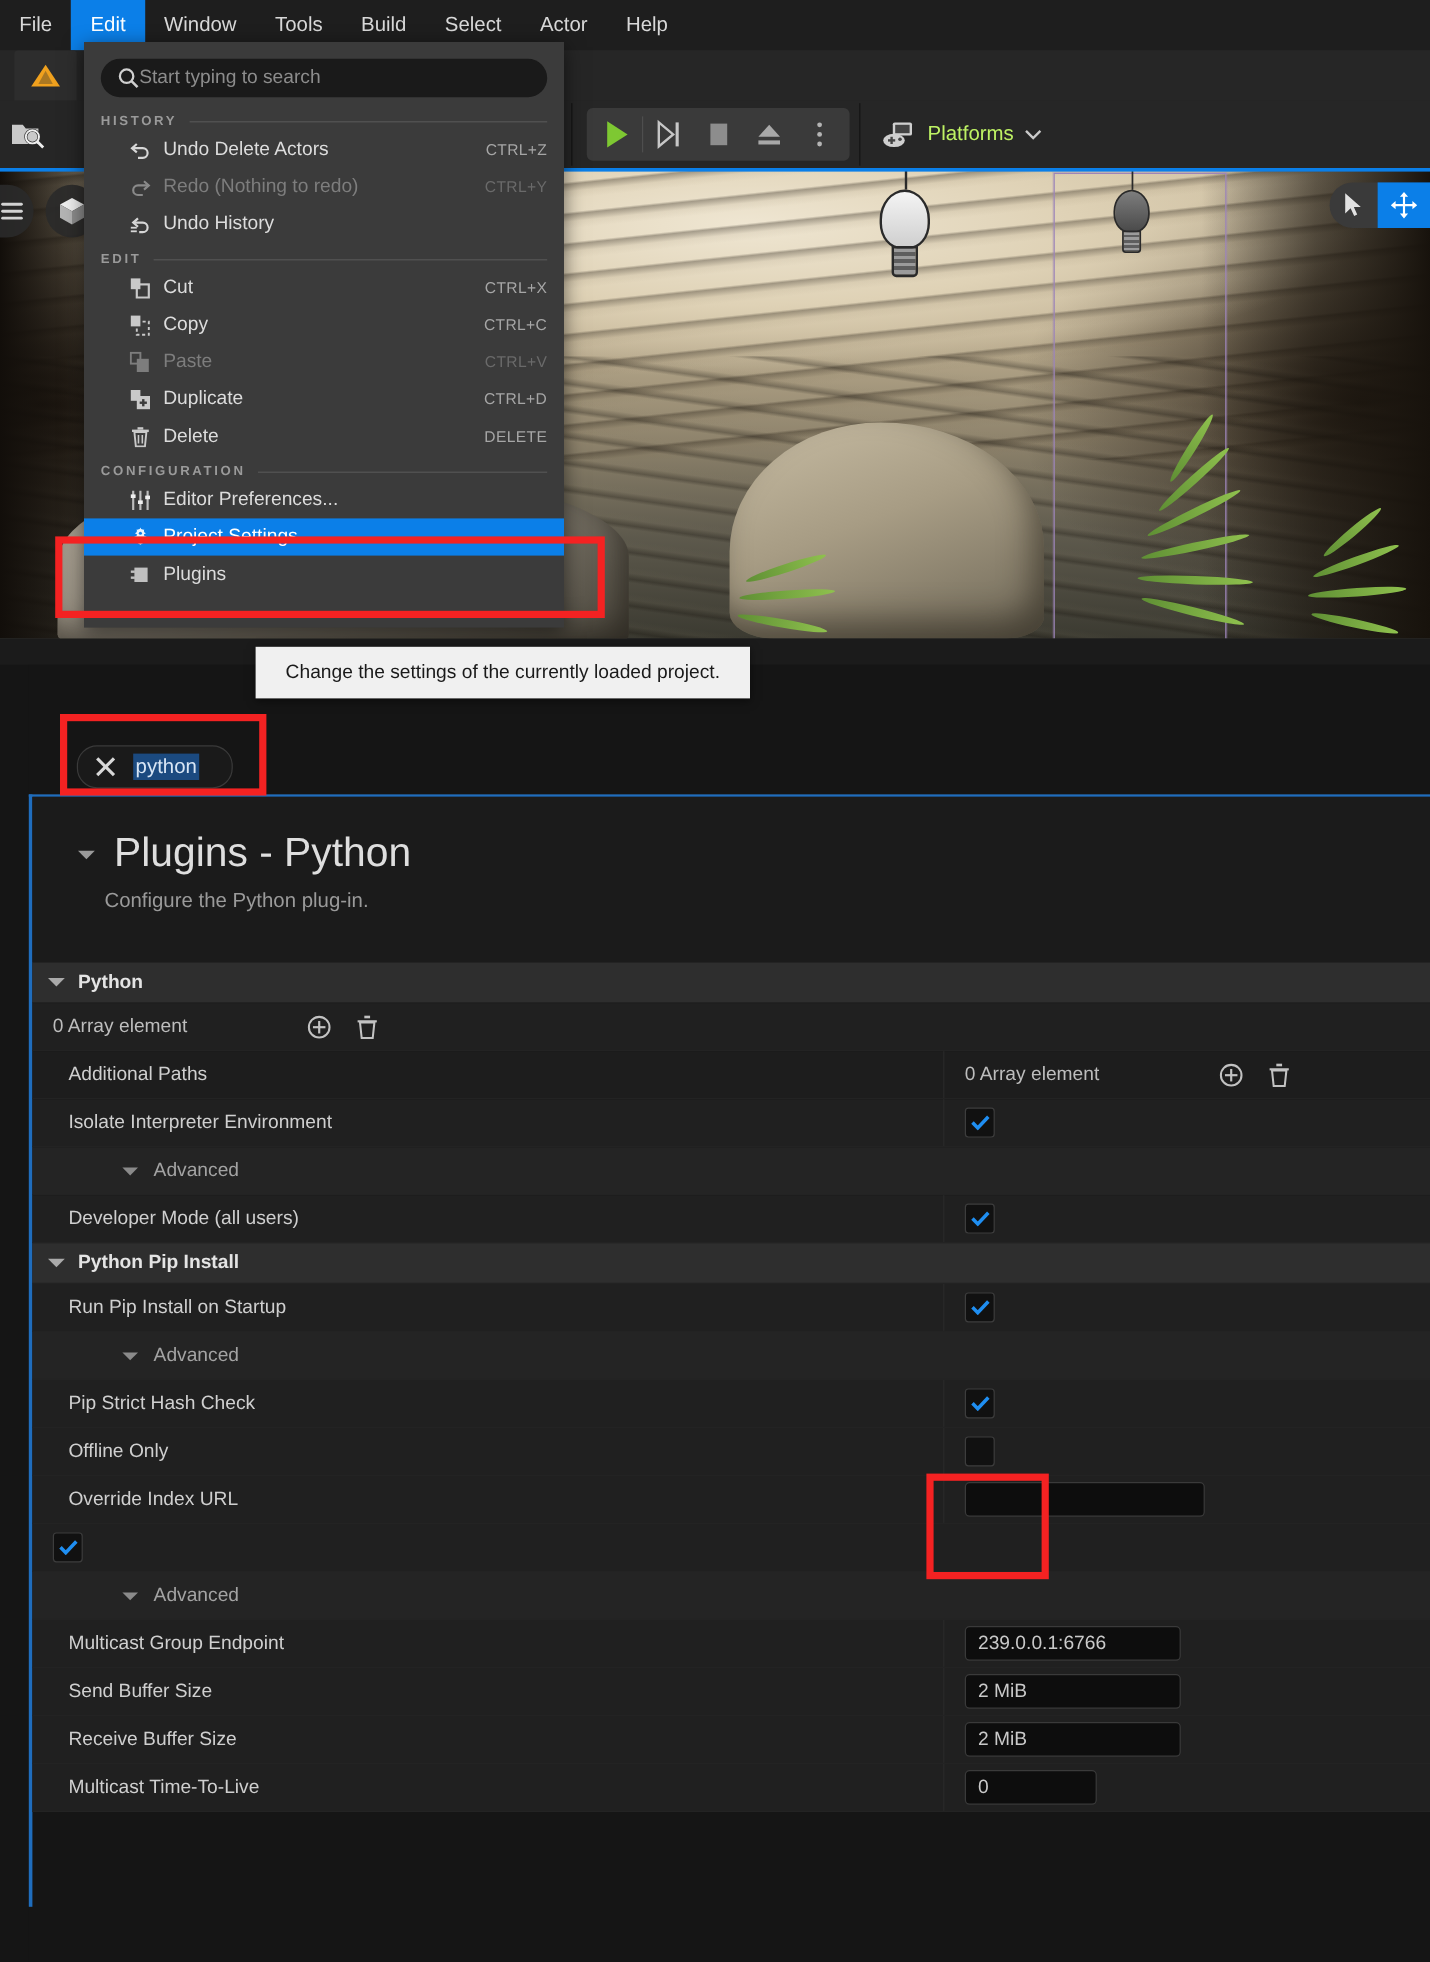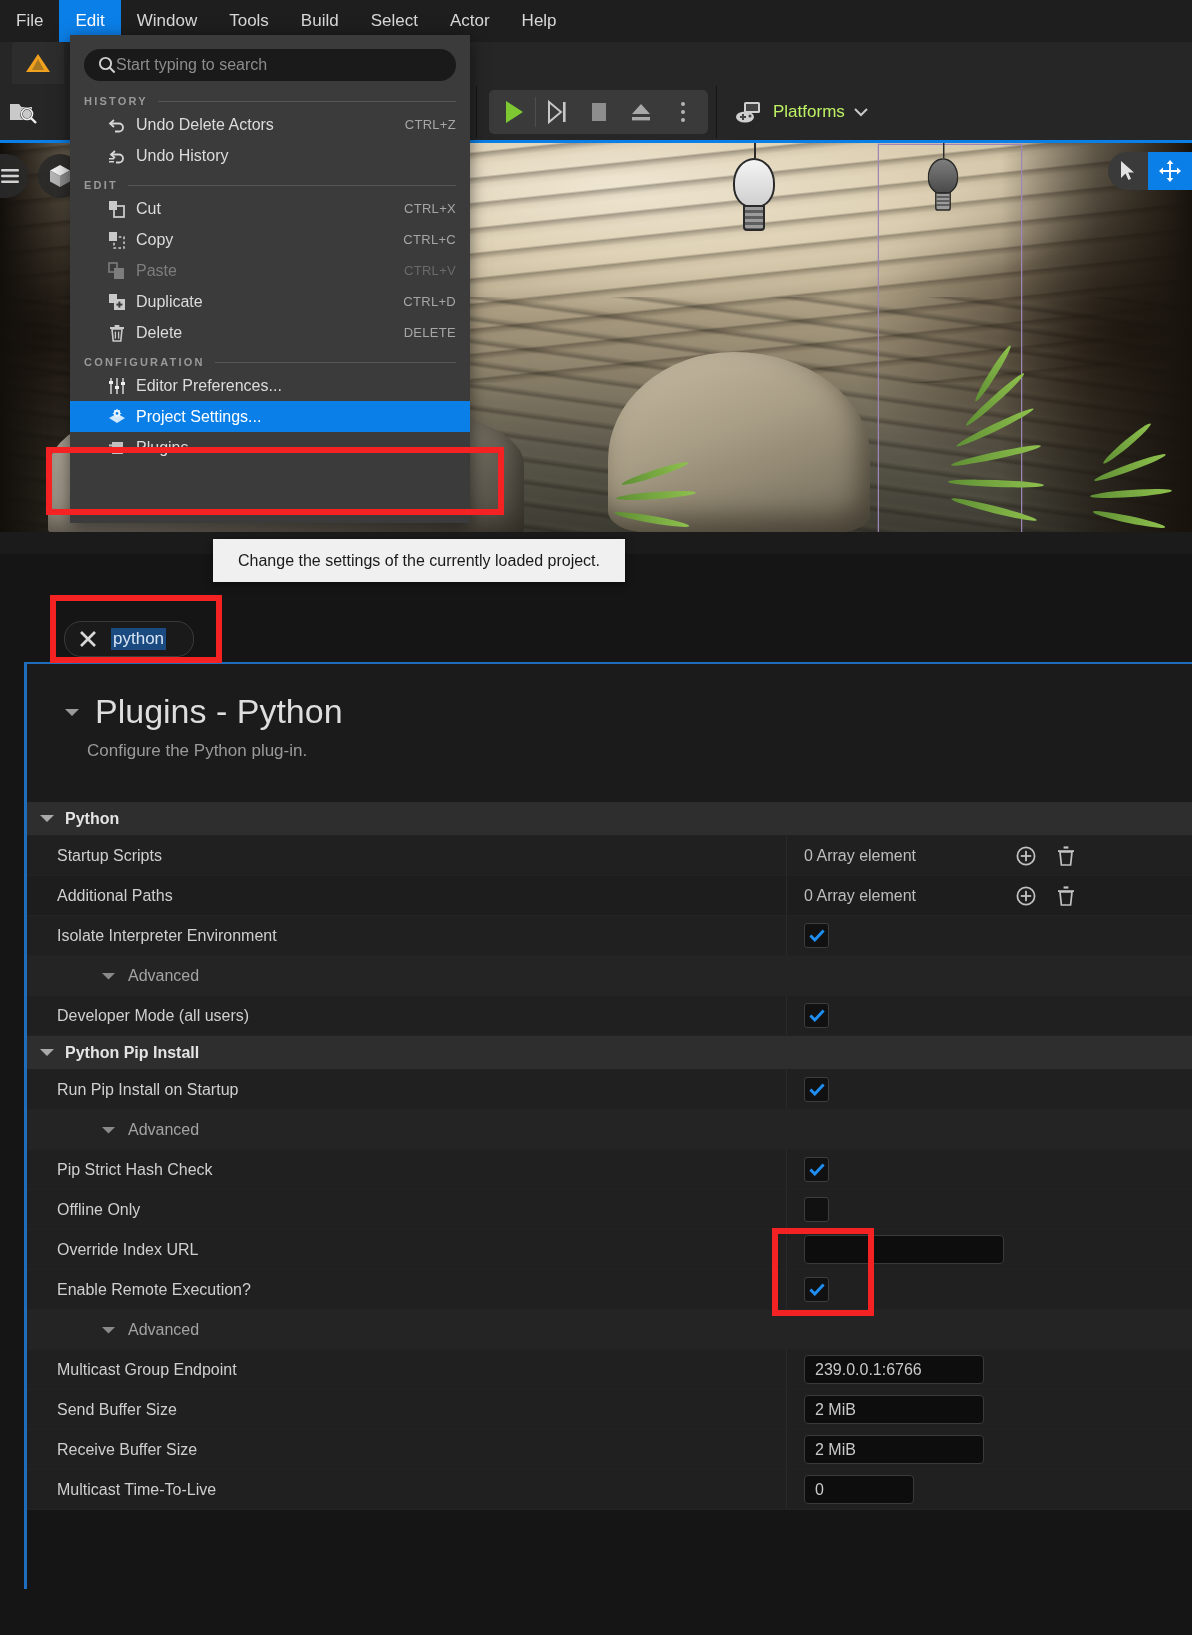--- a/index.html
+++ b/index.html
@@ -482,20 +482,30 @@
     <div class="mi">
       <span class="ic">
         <svg width="18" height="16" viewBox="0 0 18 16">
             <path d="M6 3 L2 6.5 L6 10" fill="none" stroke="#d6d6d6" stroke-width="1.8"></path>
             <path d="M2.6 6.5 H11 a4 4 0 0 1 0 8 H7" fill="none" stroke="#d6d6d6" stroke-width="1.8"></path>
           </svg>
       </span>
       <span class="txt">Undo Delete Actors</span>
       <span class="sc">CTRL+Z</span>
     </div>
+    <div class="mi disabled">
+      <span class="ic">
+        <svg width="18" height="16" viewBox="0 0 18 16">
+            <path d="M12 3 L16 6.5 L12 10" fill="none" stroke="#8a8a8a" stroke-width="1.8"></path>
+            <path d="M15.4 6.5 H7 a4 4 0 0 0 0 8 H11" fill="none" stroke="#8a8a8a" stroke-width="1.8"></path>
+          </svg>
+      </span>
+      <span class="txt">Redo (Nothing to redo)</span>
+      <span class="sc">CTRL+Y</span>
+    </div>
     <div class="mi">
       <span class="ic">
         <svg width="18" height="16" viewBox="0 0 18 16">
             <path d="M7 3 L3 6.5 L7 10" fill="none" stroke="#d6d6d6" stroke-width="1.8"></path>
             <path d="M3.6 6.5 H11 a4 4 0 0 1 0 8 H8" fill="none" stroke="#d6d6d6" stroke-width="1.8"></path>
             <rect x="1" y="10" width="5" height="1.5" fill="#d6d6d6"></rect>
             <rect x="1" y="13" width="5" height="1.5" fill="#d6d6d6"></rect>
           </svg>
       </span>
       <span class="txt">Undo History</span>
@@ -639,21 +649,20 @@
   <div id="proplist">
 
     <div class="cat-row">
       <svg width="16" height="11" viewBox="0 0 16 11">
           <path d="M1 2 L8 9 L15 2 Z" fill="#aaaaaa"></path>
         </svg>
       <span class="t">Python</span>
     </div>
 
     <div class="prop-row">
-      <div class="prop-name">Startup Scripts</div>
       <div class="prop-val">
         <span class="arr-text">0 Array element</span>
         <span class="icbtn">
           <svg width="22" height="22" viewBox="0 0 22 22">
               <circle cx="11" cy="11" r="8.6" fill="none" stroke="#c2c2c2" stroke-width="1.7"></circle>
               <rect x="10.1" y="5.8" width="1.8" height="10.4" fill="#c2c2c2"></rect>
               <rect x="5.8" y="10.1" width="10.4" height="1.8" fill="#c2c2c2"></rect>
             </svg>
         </span>
         <span class="icbtn" style="margin-left:12px">
@@ -763,21 +772,20 @@
 
     <div class="prop-row">
       <div class="prop-name">Override Index URL</div>
       <div class="prop-val">
         <span class="tfield" style="width:178px"></span>
       </div>
     </div>
 
 
     <div class="prop-row">
-      <div class="prop-name">Enable Remote Execution?</div>
       <div class="prop-val">
         <span class="cbx">
           <svg width="16" height="13" viewBox="0 0 16 13">
               <path d="M1.4 6.4 L5.8 11 L14.6 1.6" fill="none" stroke="#1f8ef1" stroke-width="2.9"></path>
             </svg>
         </span>
       </div>
     </div>
 
     <div class="adv-row">

